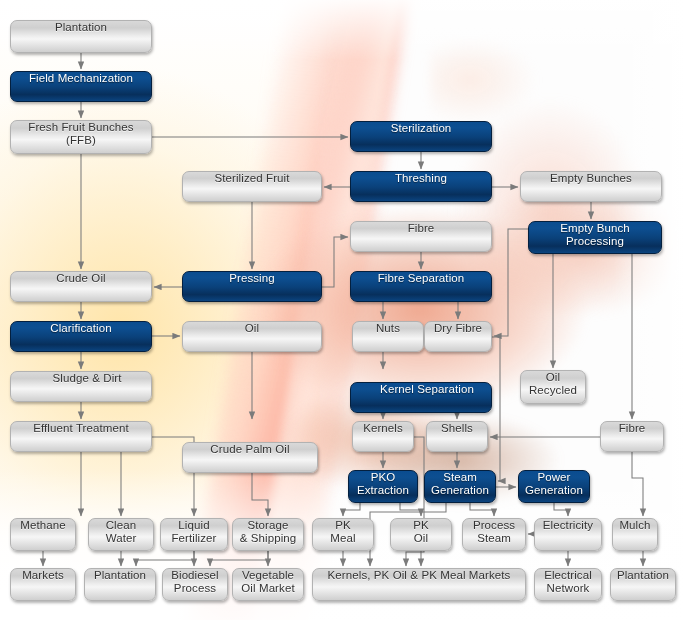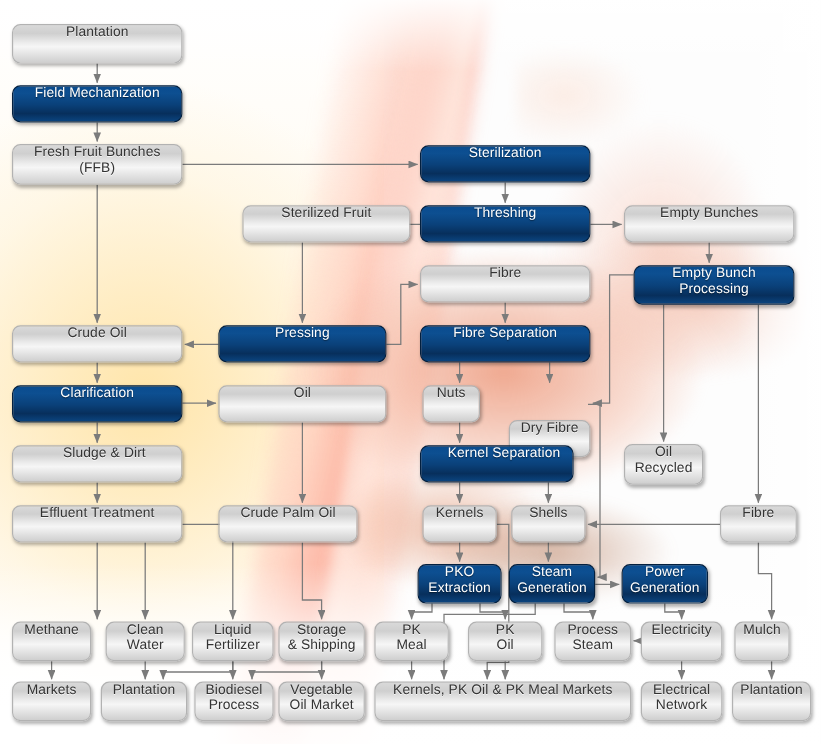--- a/index.html
+++ b/index.html
@@ -212,39 +212,39 @@
       <path d="M421,551 L421,566"></path>
     </g>
   </svg>
 
   <div id="nodes">
       <div class="node grey" style="left: 10px; top: 20px; width: 142px; height: 33px;"><span>Plantation</span></div>
       <div class="node blue" style="left: 10px; top: 71px; width: 142px; height: 31px;"><span>Field Mechanization</span></div>
       <div class="node grey" style="left: 10px; top: 120px; width: 142px; height: 34px;"><span>Fresh Fruit Bunches
 (FFB)</span></div>
       <div class="node blue" style="left: 350px; top: 121px; width: 142px; height: 31px;"><span>Sterilization</span></div>
-      <div class="node grey" style="left: 182px; top: 171px; width: 140px; height: 31px; margin-left: 20px;"><span>Sterilized Fruit</span></div>
+      <div class="node grey" style="left: 182px; top: 171px; width: 140px; height: 31px;"><span>Sterilized Fruit</span></div>
       <div class="node blue" style="left: 350px; top: 171px; width: 142px; height: 31px;"><span>Threshing</span></div>
       <div class="node grey" style="left: 520px; top: 171px; width: 142px; height: 31px;"><span>Empty Bunches</span></div>
       <div class="node grey" style="left: 350px; top: 221px; width: 142px; height: 31px;"><span>Fibre</span></div>
       <div class="node blue" style="left: 528px; top: 221px; width: 134px; height: 33px;"><span>Empty Bunch
 Processing</span></div>
       <div class="node grey" style="left: 10px; top: 271px; width: 142px; height: 31px;"><span>Crude Oil</span></div>
       <div class="node blue" style="left: 182px; top: 271px; width: 140px; height: 31px;"><span>Pressing</span></div>
       <div class="node blue" style="left: 350px; top: 271px; width: 142px; height: 31px;"><span>Fibre Separation</span></div>
       <div class="node blue" style="left: 10px; top: 321px; width: 142px; height: 31px;"><span>Clarification</span></div>
       <div class="node grey" style="left: 182px; top: 321px; width: 140px; height: 31px;"><span>Oil</span></div>
-      <div class="node grey" style="left: 352px; top: 321px; width: 48px; height: 31px;"><span>Nuts</span></div>
-      <div class="node grey" style="left: 424px; top: 321px; width: 68px; height: 31px; margin-top: 29px;"><span>Dry Fibre</span></div>
+      <div class="node grey" style="left: 352px; top: 321px; width: 72px; height: 31px;"><span>Nuts</span></div>
+      <div class="node grey" style="left: 424px; top: 321px; width: 68px; height: 31px;"><span>Dry Fibre</span></div>
       <div class="node grey" style="left: 10px; top: 371px; width: 142px; height: 31px; padding-left: 12px;"><span>Sludge &amp; Dirt</span></div>
-      <div class="node blue" style="left: 350px; top: 371px; width: 128px; height: 31px; padding-left: 12px;"><span>Kernel Separation</span></div>
+      <div class="node blue" style="left: 350px; top: 382px; width: 142px; height: 31px; padding-left: 12px;"><span>Kernel Separation</span></div>
       <div class="node grey" style="left: 520px; top: 370px; width: 66px; height: 34px;"><span>Oil
 Recycled</span></div>
       <div class="node grey" style="left: 10px; top: 421px; width: 142px; height: 31px;"><span>Effluent Treatment</span></div>
-      <div class="node grey" style="left: 182px; top: 421px; width: 116px; height: 31px;"><span>Crude Palm Oil</span></div>
+      <div class="node grey" style="left: 182px; top: 442px; width: 136px; height: 31px;"><span>Crude Palm Oil</span></div>
       <div class="node grey" style="left: 352px; top: 421px; width: 62px; height: 31px;"><span>Kernels</span></div>
       <div class="node grey" style="left: 426px; top: 421px; width: 62px; height: 31px;"><span>Shells</span></div>
       <div class="node grey" style="left: 600px; top: 421px; width: 64px; height: 31px;"><span>Fibre</span></div>
       <div class="node blue" style="left: 348px; top: 470px; width: 70px; height: 33px;"><span>PKO
 Extraction</span></div>
       <div class="node blue" style="left: 424px; top: 470px; width: 72px; height: 33px;"><span>Steam
 Generation</span></div>
       <div class="node blue" style="left: 518px; top: 470px; width: 72px; height: 33px;"><span>Power
 Generation</span></div>
       <div class="node grey" style="left: 10px; top: 518px; width: 66px; height: 33px;"><span>Methane</span></div>

